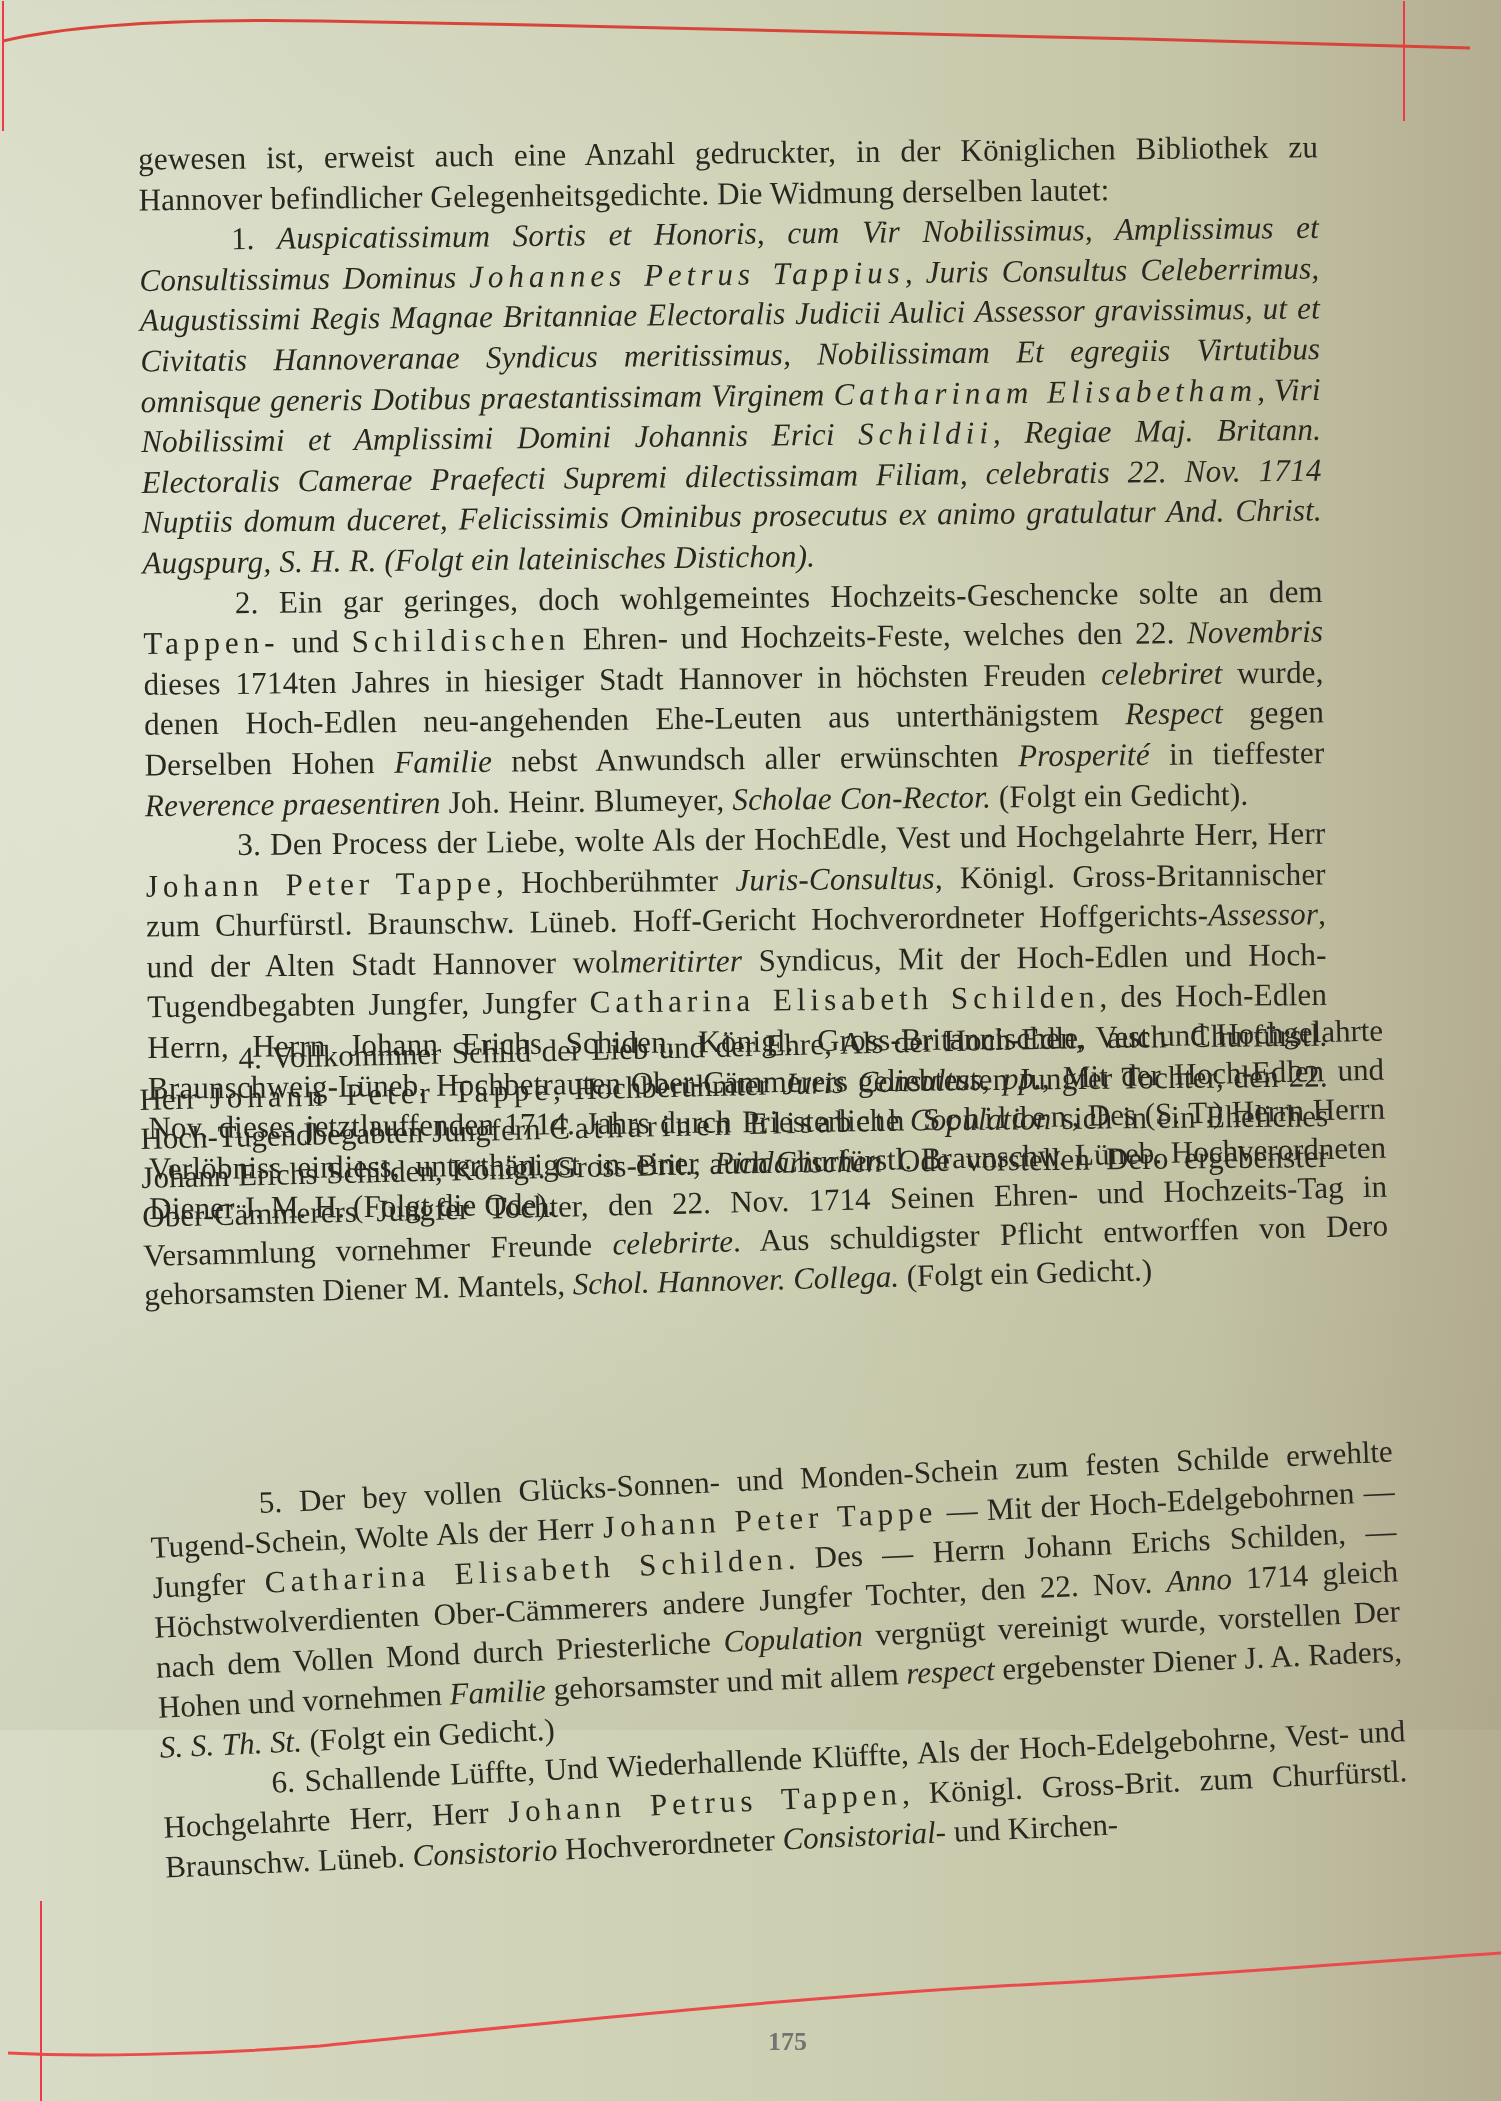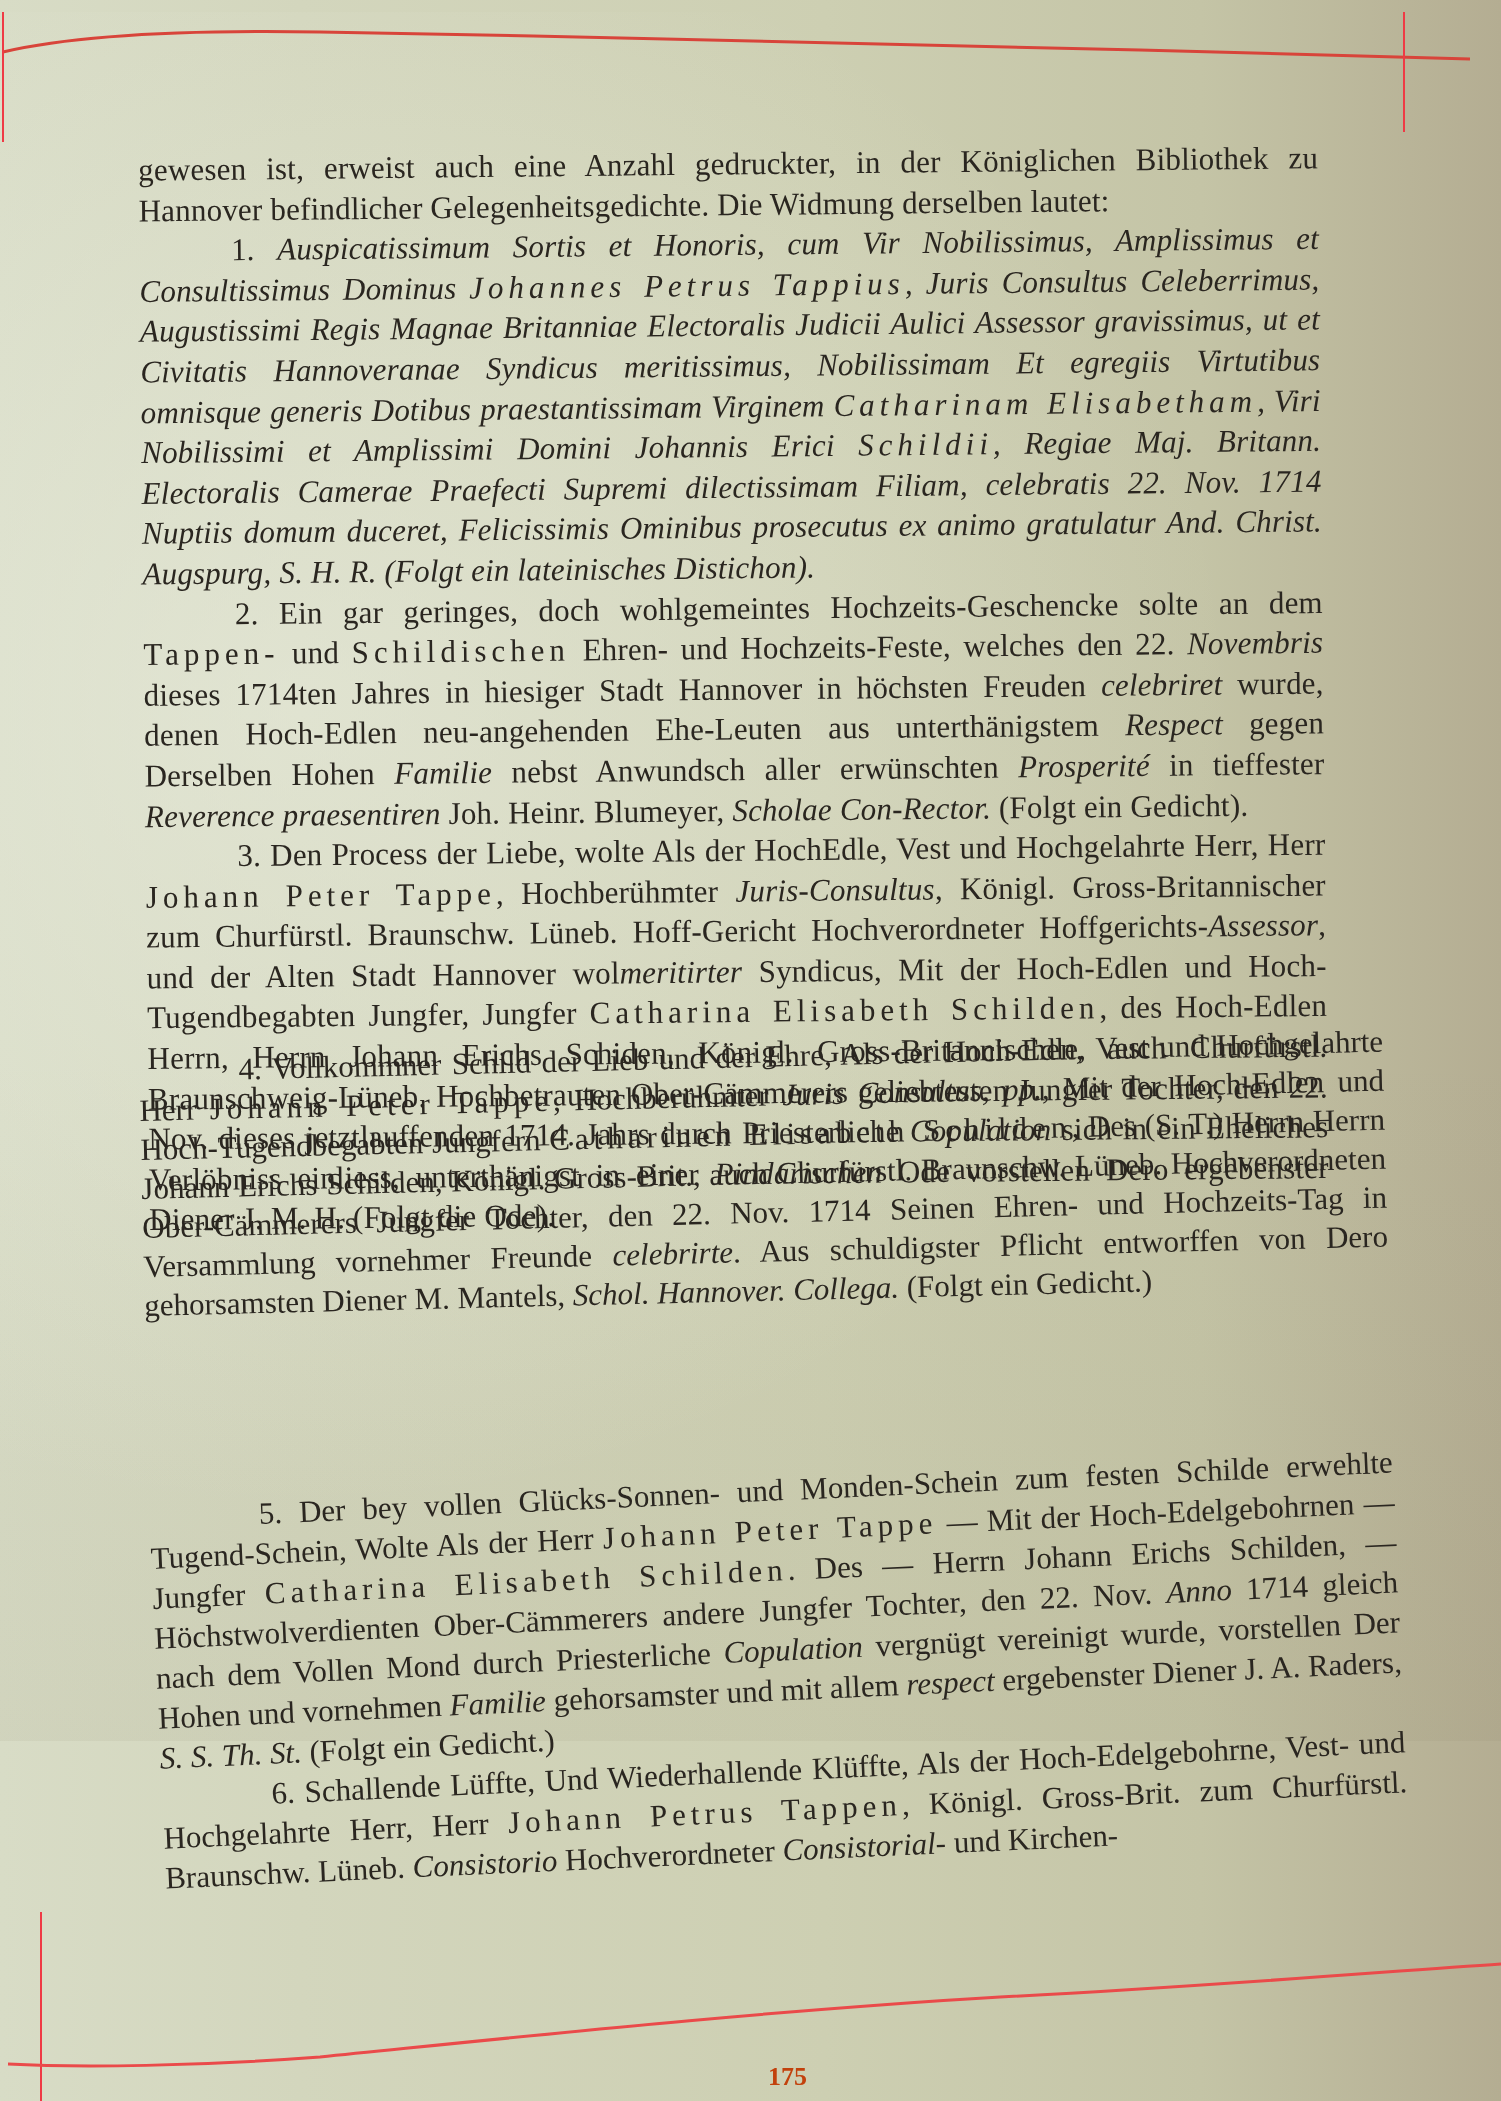--- a/index.html
+++ b/index.html
@@ -3,21 +3,21 @@
 <meta charset="utf-8">
 <style>
   html, body { margin: 0; padding: 0; }
   body {
     width: 1501px; height: 2101px; overflow: hidden; position: relative;
     background: linear-gradient(90deg, #d8dcc6 0%, #d3d6bd 20%, #cdcfb2 55%, #c4c4a6 80%, #b4ad92 100%);
     font-family: "Liberation Serif", "DejaVu Serif", serif;
     color: #2a2620;
   }
   .page {
-    position: absolute; left: 0; top: 12px; width: 1501px; height: 1729px;
+    position: absolute; left: 0; top: 1px; width: 1501px; height: 1729px;
   }
   .shade {
     position: absolute; left: 0; top: 0; width: 100%; height: 100%;
     background: radial-gradient(ellipse at 20% 40%, rgba(235,238,225,0.55) 0%, rgba(235,238,225,0) 55%),
                 linear-gradient(180deg, rgba(255,255,255,0) 60%, rgba(120,110,80,0.08) 100%);
     pointer-events: none;
   }
   svg.borders { position: absolute; left: 0; top: 0; }
   .text-block {
     position: absolute; left: 138px; top: 138px; width: 1180px;
@@ -41,23 +41,22 @@
     font-size: 31px; line-height: 40px; text-align: justify;
     transform-origin: 0 0;
     transform: rotate(-2.6deg);
   }
   .block-3 p { margin: 0; }
   .block-3 p.indent { text-indent: 110px; }
   i { font-style: italic; }
   .sp { letter-spacing: 5px; }
   .page-number {
     position: absolute; left: 768px; top: 2026px;
-    font-size: 26px; font-weight: bold; color: #c2410c;
+    font-size: 26px; font-weight: bold; color: #737373;
     font-family: "Liberation Serif", serif;
-    margin-top: 24px;
   }
 </style>
 </head>
 <body>
 
 <div class="page">
   <div class="shade"></div>
 
   <svg class="borders" width="1501" height="2101">
     <path d="M3 40 C 80 22, 200 18, 320 20 C 600 24, 900 34, 1140 38 C 1300 42, 1400 46, 1470 47" stroke="#d8443a" stroke-width="3" fill="none"></path>

